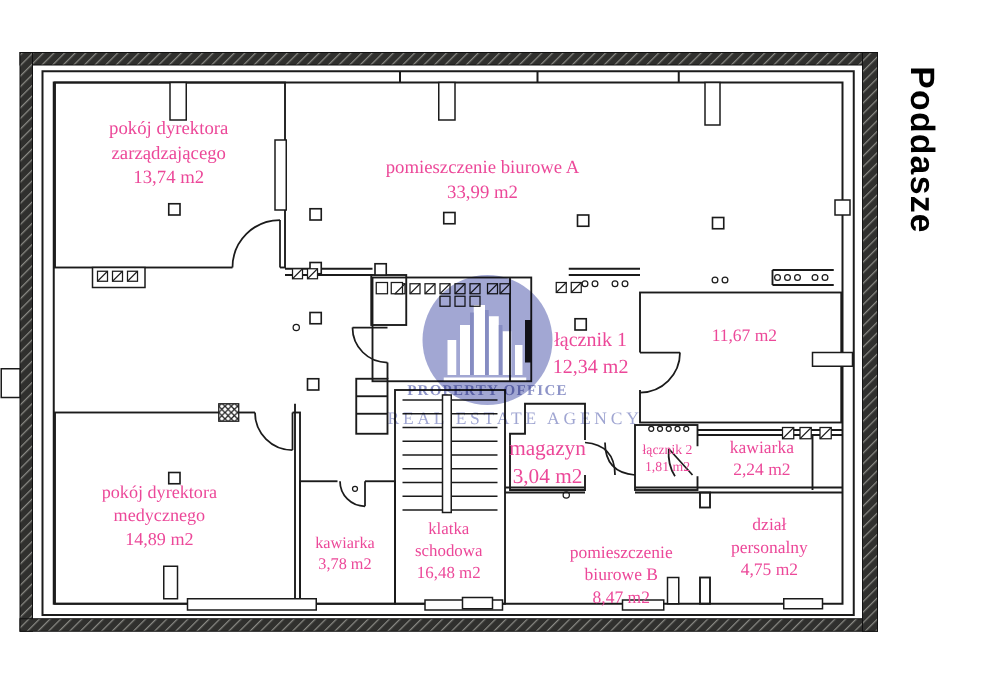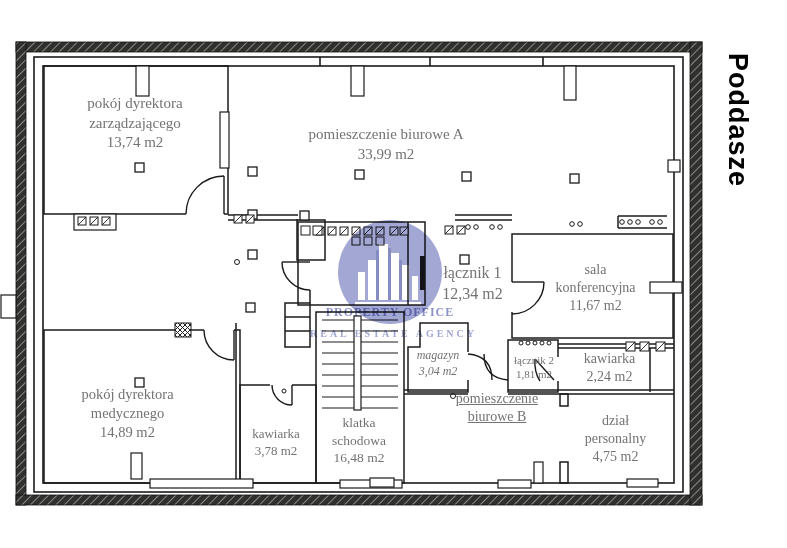--- a/index.html
+++ b/index.html
@@ -2,21 +2,21 @@
 <html><head>
 <meta charset="utf-8">
 <style>
   html,body { margin:0; padding:0; background:#ffffff; }
   .stage {
     position:relative; width:787px; height:548px; background:#ffffff;
     overflow:hidden; font-family:"Liberation Serif", serif;
   }
   .plan-svg { position:absolute; left:0; top:0; }
   .room-label {
-    position:absolute; text-align:center; color:#737373;
+    position:absolute; text-align:center; color:#ec4899;
     line-height:1.3; font-family:"Liberation Serif", serif;
   }
   .room-label .rname { display:block; white-space:pre-line; }
   .room-label .rarea { display:block; }
   .floor-title {
     position:absolute; left:753px; top:53px;
     transform:rotate(90deg); transform-origin:0 0;
     font-family:"Liberation Sans", sans-serif;
     font-weight:bold; font-size:27px; letter-spacing:1px;
     color:#000; white-space:nowrap;
@@ -25,21 +25,21 @@
     position:absolute; left:338px; top:220px; width:104px; height:104px;
     border-radius:50%; background:#9aa0d0; mix-blend-mode:multiply; opacity:.92;
   }
   .wm-line1 {
     position:absolute; left:310px; top:305px; width:160px; text-align:center;
     font-family:"Liberation Serif", serif; font-weight:bold; font-size:12px;
     letter-spacing:1px; color:#8e94c8; mix-blend-mode:multiply; white-space:nowrap;
   }
   .wm-line2 {
     position:absolute; left:310px; top:328px; width:160px; text-align:center;
-    font-family:"Liberation Serif", serif; font-weight:bold; font-size:10px;
+    font-family:"Liberation Serif", serif; font-weight:normal; font-size:14px;
     letter-spacing:3px; color:#a0a6d2; mix-blend-mode:multiply; white-space:nowrap;
   }
 </style>
 </head>
 <body>
 
 <div class="stage">
 
   <svg class="plan-svg" width="787" height="548" viewBox="0 0 787 548">
     <defs>
@@ -267,25 +267,23 @@
   </div>
   <div class="room-label" style="left:280px; top:125px; width:212px; font-size:15px;">
     <span class="rname">pomieszczenie biurowe A</span>
     <span class="rarea">33,99 m2</span>
   </div>
   <div class="room-label" style="left:425px; top:263px; width:95px; font-size:16px;">
     <span class="rname">łącznik 1</span>
     <span class="rarea">12,34 m2</span>
   </div>
   <div class="room-label" style="left:538px; top:261px; width:115px; font-size:14px;">
-    <span class="rname">sala
-konferencyjna</span>
     <span class="rarea">11,67 m2</span>
   </div>
-  <div class="room-label" style="left:407px; top:348px; width:62px; font-size:12px;font-style:italic;">
+  <div class="room-label" style="left:407px; top:348px; width:62px; font-size:17px;">
     <span class="rname">magazyn</span>
     <span class="rarea">3,04 m2</span>
   </div>
   <div class="room-label" style="left:510px; top:353px; width:48px; font-size:11px;">
     <span class="rname">łącznik 2</span>
     <span class="rarea">1,81 m2</span>
   </div>
   <div class="room-label" style="left:562px; top:350px; width:95px; font-size:14px;">
     <span class="rname">kawiarka</span>
     <span class="rarea">2,24 m2</span>
@@ -297,23 +295,24 @@
   </div>
   <div class="room-label" style="left:241px; top:426px; width:70px; font-size:13px;">
     <span class="rname">kawiarka</span>
     <span class="rarea">3,78 m2</span>
   </div>
   <div class="room-label" style="left:317px; top:414px; width:84px; font-size:13.5px;">
     <span class="rname">klatka
 schodowa</span>
     <span class="rarea">16,48 m2</span>
   </div>
-  <div class="room-label" style="left:438px; top:390px; width:118px; font-size:14px;text-decoration:underline;">
+  <div class="room-label" style="left:438px; top:434px; width:118px; font-size:14px;">
     <span class="rname">pomieszczenie
 biurowe B</span>
+    <span class="rarea">8,47 m2</span>
   </div>
   <div class="room-label" style="left:568px; top:412px; width:95px; font-size:14px;">
     <span class="rname">dział
 personalny</span>
     <span class="rarea">4,75 m2</span>
   </div>
 
   <div class="wm-circle">
     <svg width="104" height="104" viewBox="0 0 104 104">
       <g fill="#ffffff">

